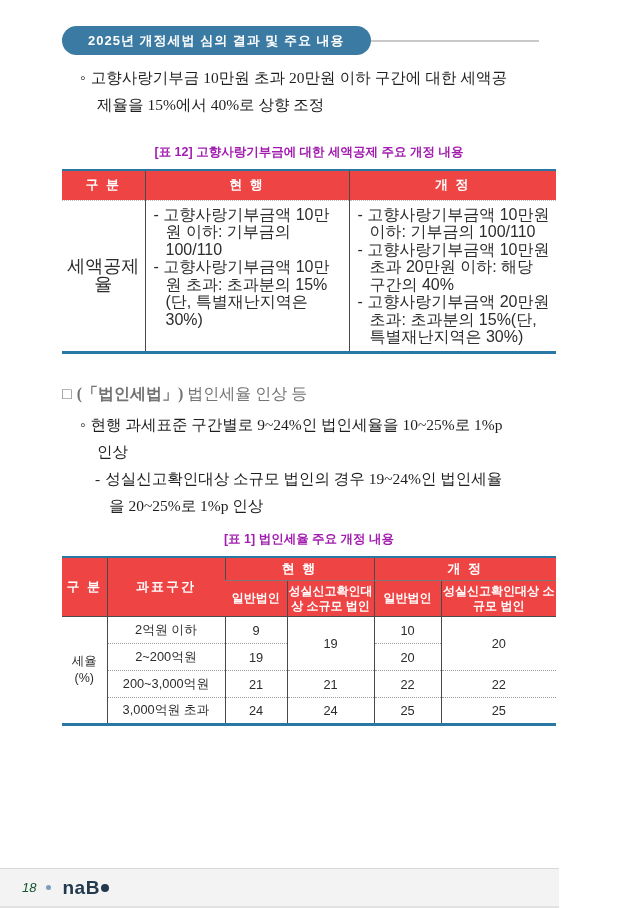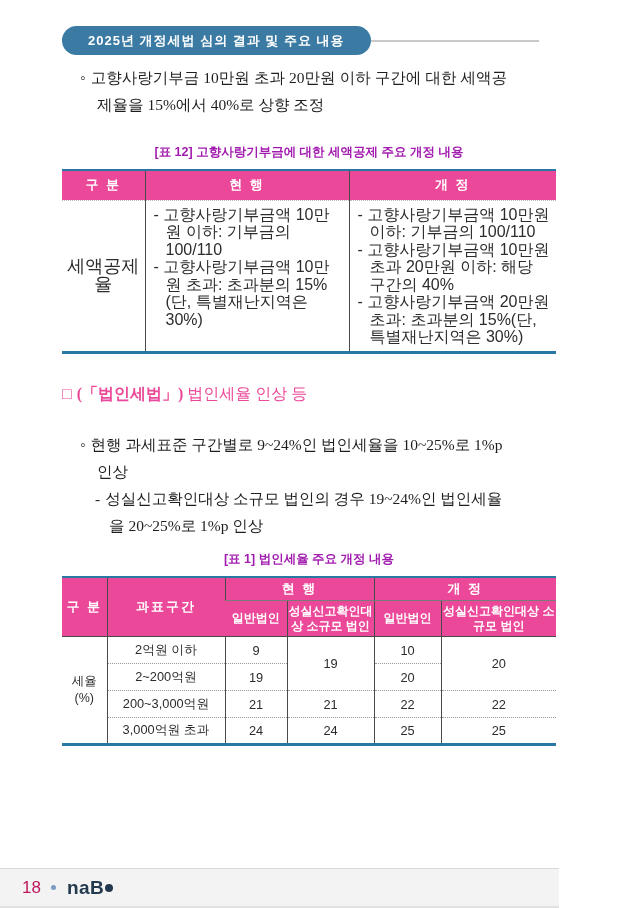--- a/index.html
+++ b/index.html
@@ -25,55 +25,55 @@
   .marker { margin-right:5px; }
 
   .caption { width:494px; margin-left:62px; text-align:center;
              font-size:12.5px; font-weight:600; color:#a21caf; }
   .cap12 { margin-top:26px; }
   .cap13 { margin-top:12px; }
 
   table { border-collapse:collapse; table-layout:fixed; width:494px; margin-left:62px; }
   .t12 { margin-top:8px; border-top:2px solid #2878a3; border-bottom:3px solid #2878a3; }
   .t13 { margin-top:8px; border-top:2px solid #2878a3; border-bottom:3px solid #2878a3; }
-  th { background:#ec4899; color:#fff; font-weight:bold; }
+  th { background:#ef4444; color:#fff; font-weight:bold; }
   th, td { border-left:1px solid #4a4a4a; }
   th:first-child, .first { border-left:none !important; }
 
   .t12 th { height:30px; font-size:13px; letter-spacing:2px; }
   .t12 thead th { border-bottom:1px dotted #bbb; }
   .t12 td { vertical-align:middle; font-size:16px; line-height:17.5px; color:#2c2c2c; }
   .t12 .rowlabel { text-align:center; font-size:18px; }
   .t12 .cell-list { padding:5px 4px 5px 8px; vertical-align:top; }
   .t12 .li { padding-left:12px; text-indent:-12px; }
 
   .t13 .grp th { height:24px; font-size:13px; letter-spacing:2px; border-bottom:1px solid #7a7a7a; }
   .t13 .sub th { height:36px; font-size:12px; line-height:15px; letter-spacing:0; }
   .t13 thead .sub th, .t13 thead th[rowspan] { border-bottom:1px solid #4a4a4a; }
   .t13 tbody td { height:27px; text-align:center; vertical-align:middle;
                   font-size:12.8px; color:#2c2c2c; border-top:1px dotted #999; }
   .t13 tbody tr:first-child td { border-top:none; }
   .t13 .rowlabel { font-size:12.5px; line-height:17px; }
 
   .sect { margin-left:62px; margin-right:52px; font-size:16px; line-height:27px;
-          padding-left:23px; text-indent:-23px; color:#ec4899; }
+          padding-left:23px; text-indent:-23px; color:#737373; }
   .sect b { font-weight:700; }
   .sect1 { margin-top:26px; }
   .sect2 { margin-top:33px; text-align:justify; }
   .bullet { margin-left:80px; margin-right:52px; font-size:15.5px; line-height:27px;
             padding-left:17px; text-indent:-17px; }
-  .b-corp { margin-top:24px; }
+  .b-corp { margin-top:4px; }
   .b-sub  { margin-left:95px; padding-left:14px; text-indent:-14px; margin-top:0; }
   .b-spec { margin-top:5px; }
 
   
   .footer { position:absolute; left:0; right:0; bottom:0; height:40px;
             background:#f3f3f3; border-top:1px solid #d8d8d8; border-bottom:2px solid #e2e2e2;
             display:flex; align-items:center; padding-left:22px; }
-  .pnum { font-size:17px; color:#be185d; }
+  .pnum { font-size:13px; color:#14532d;font-style:italic; }
   .fdot { display:inline-block; width:5px; height:5px; border-radius:50%;
           background:#7b9cc0; margin:0 11px 0 10px; }
   .logo { display:flex; align-items:center; }
   .logo-txt { font-size:19px; font-weight:800; color:#22394e; letter-spacing:0.5px;
               font-family:"Liberation Sans",sans-serif; }
   .logo-o { display:inline-block; width:7px; height:7px; border:4.5px solid #22394e;
             background:#c3a04a; border-radius:50%; margin-left:1px; }
 </style>
 </head>
 <body>

